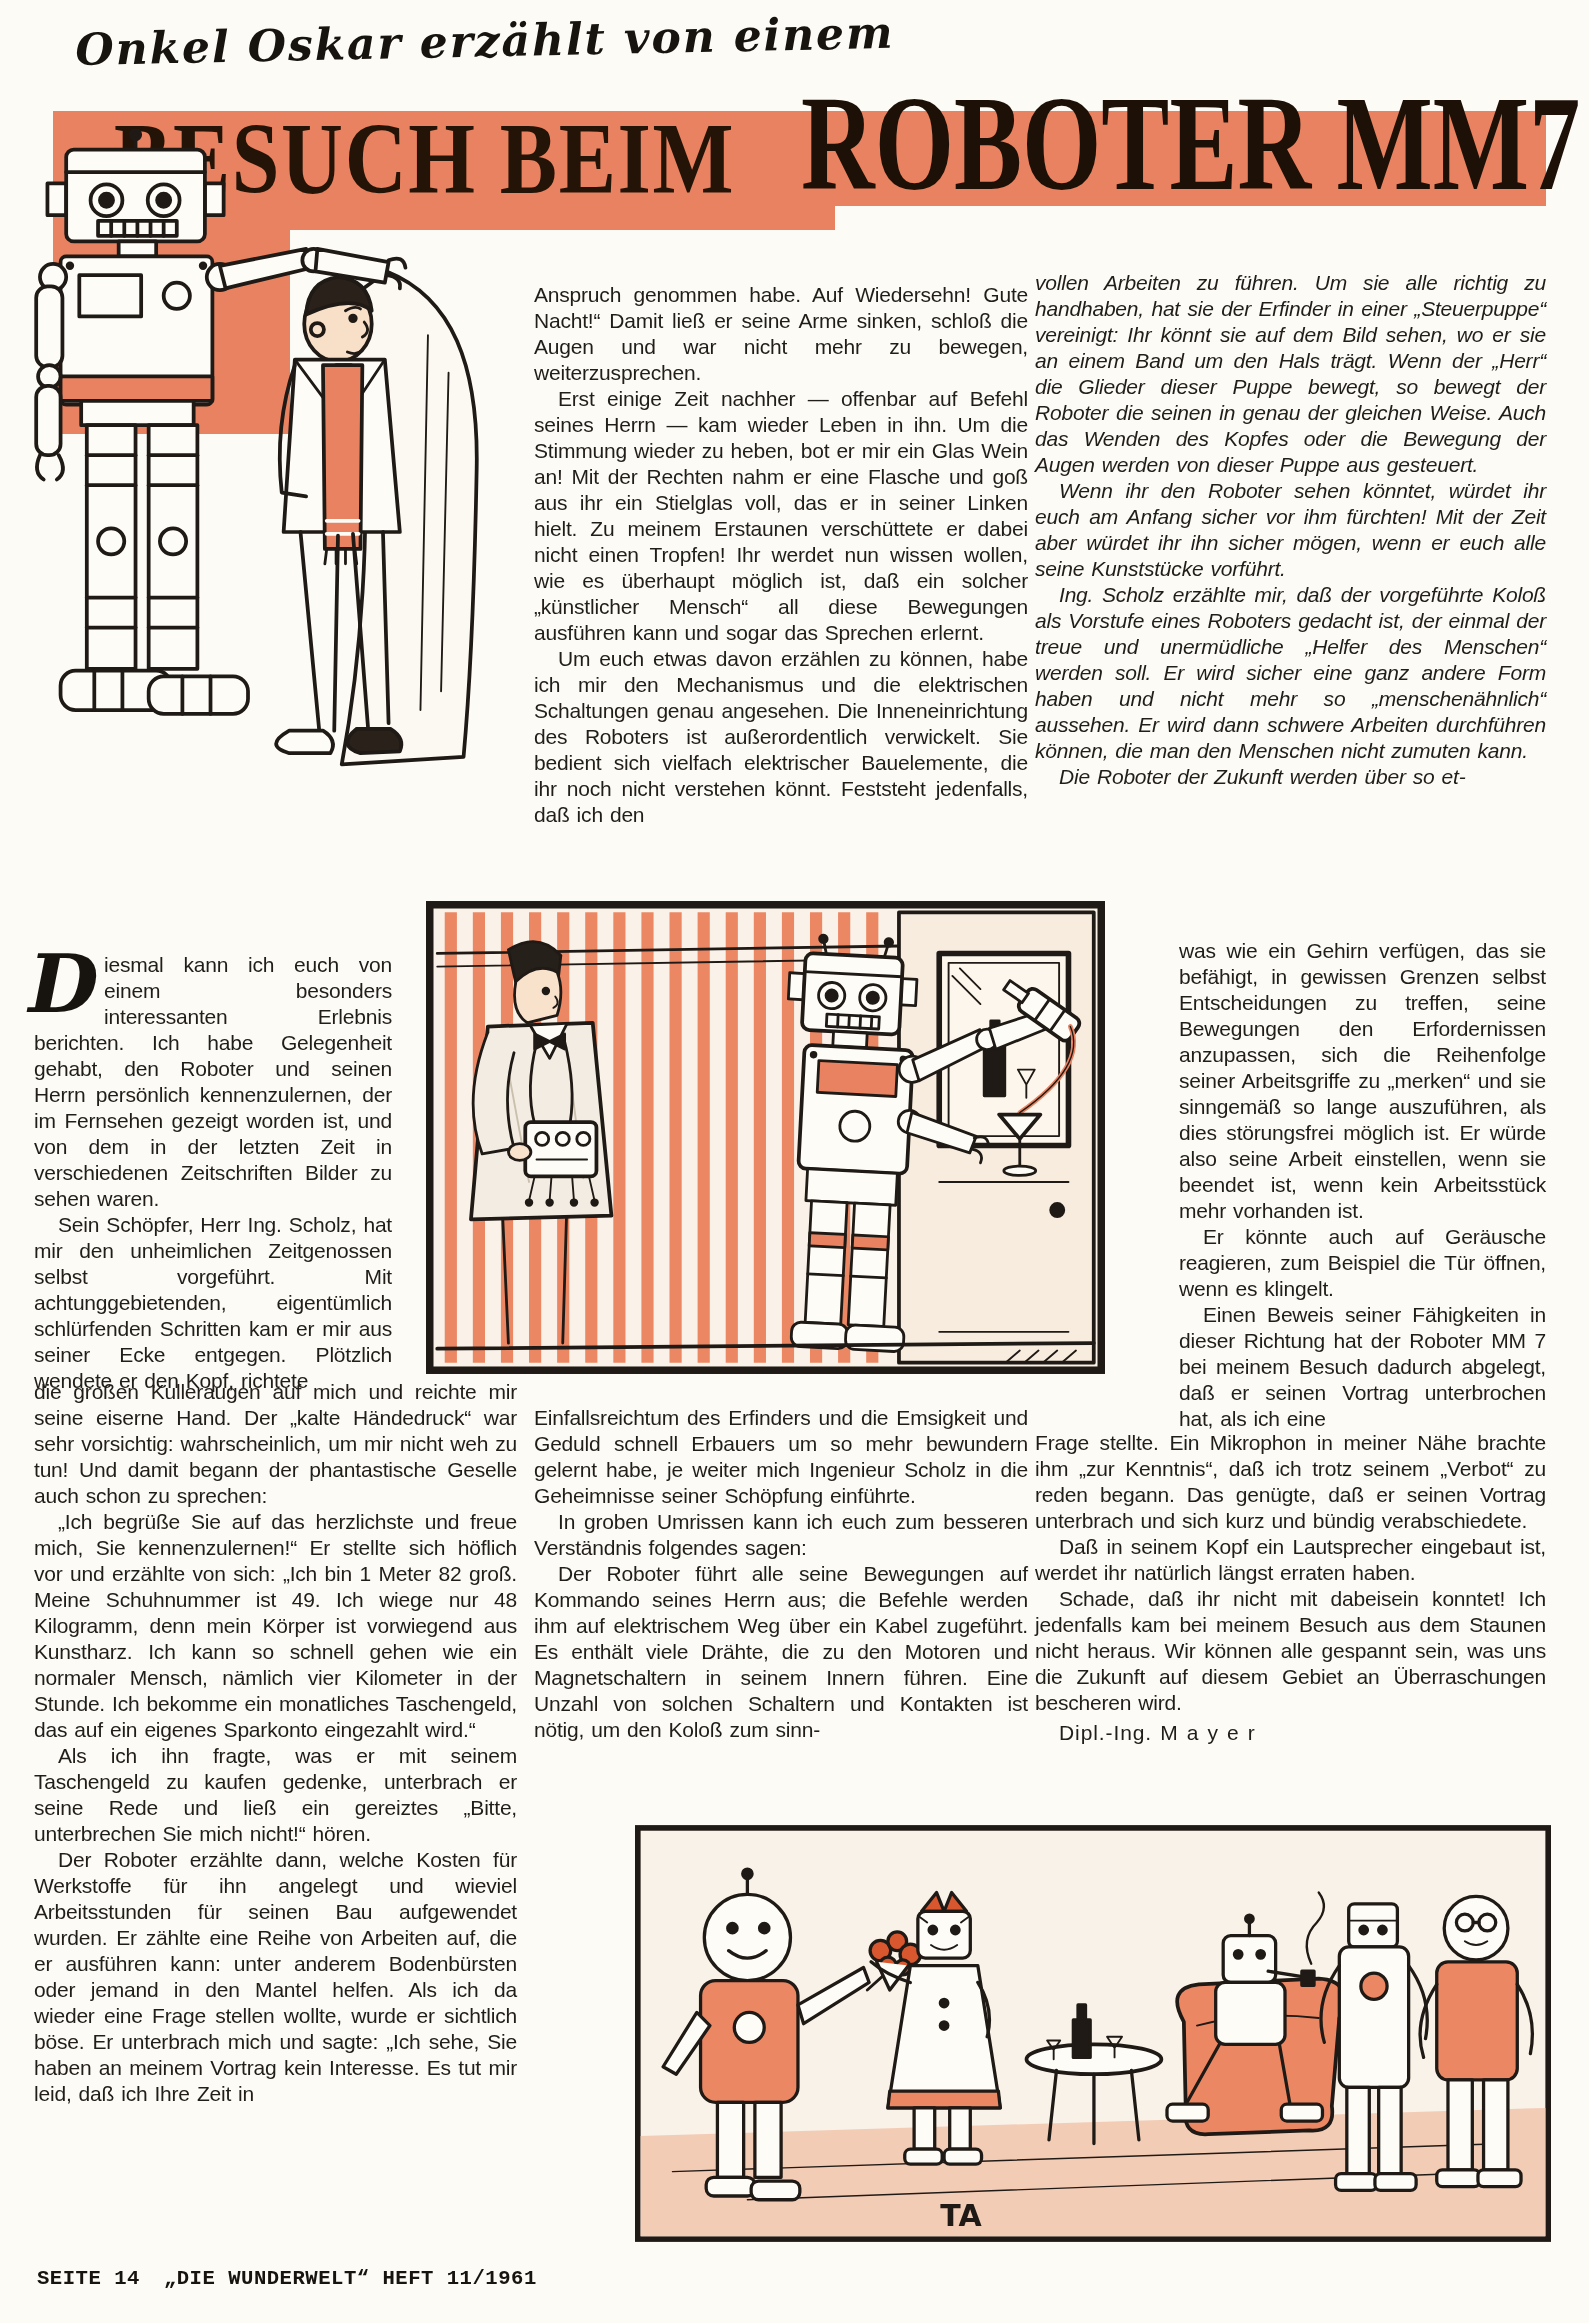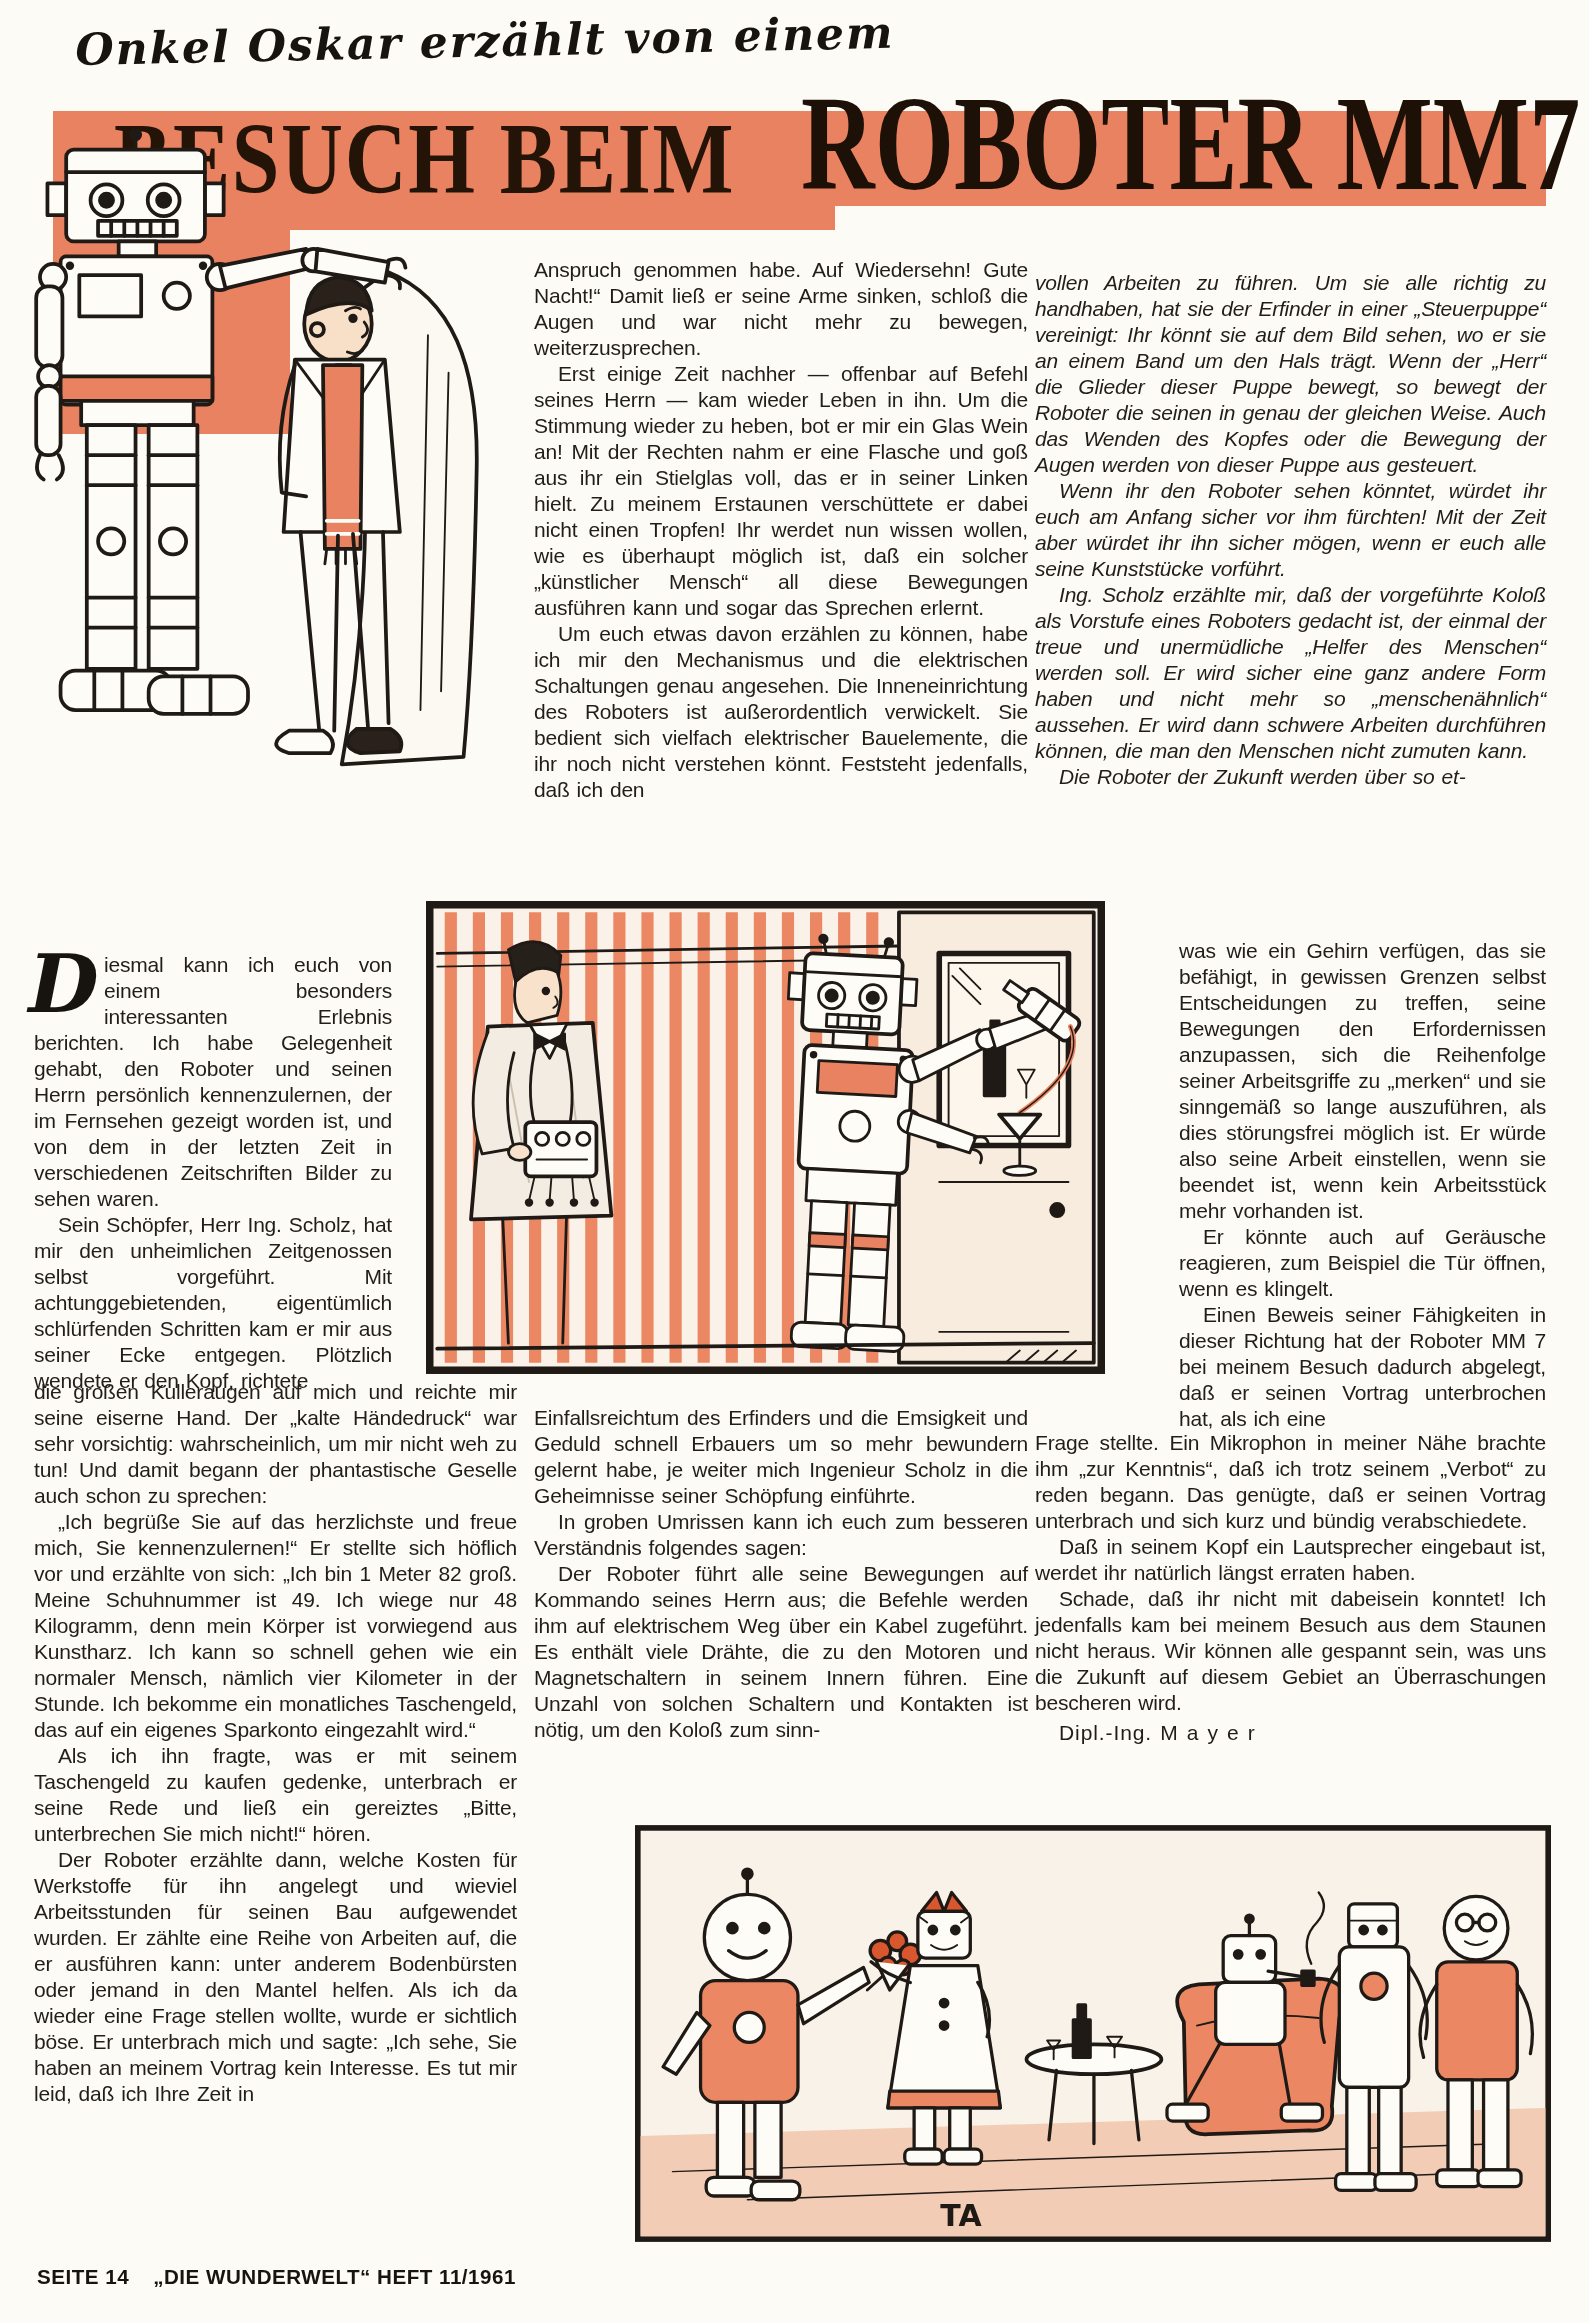--- a/index.html
+++ b/index.html
@@ -27,21 +27,21 @@
   .col p.lead{text-indent:0;}
   .initial{float:left;font-family:"DejaVu Serif",serif;font-style:italic;font-weight:700;
        font-size:81px;line-height:60px;margin:1.9px 5.6px 0 -5.6px;color:#17130f;}
   .byline{text-indent:0;padding-top:3.7px;padding-right:13px;
        letter-spacing:0.9px;font-weight:400;}
   
   .illo{position:absolute;}
   
   .footer{position:absolute;left:37px;top:2265px;font-size:20.6px;font-weight:700;
        letter-spacing:0.5px;color:#17130f;white-space:nowrap;}
-  .footer span{margin-right:24px;}
+  .footer span{margin-right:24px;font-family:Liberation Mono, monospace;}
 </style>
 </head>
 <body>
 
 <div id="page">
 
   <div class="band band-block"></div>
   <div class="band band-left"></div>
   <div class="band band-right"></div>
 
@@ -134,21 +134,21 @@
     <p>Sein Schöpfer, Herr Ing. Scholz, hat mir den unheimlichen Zeitgenossen selbst vorgeführt. Mit achtunggebietenden, eigentümlich schlürfenden Schritten kam er mir aus seiner Ecke entgegen. Plötzlich wendete er den Kopf, richtete</p>
   </div>
 
   <div class="col" style="left:34px;top:1379px;width:483px;">
     <p class="cont">die großen Kulleraugen auf mich und reichte mir seine eiserne Hand. Der „kalte Händedruck“ war sehr vorsichtig: wahrscheinlich, um mir nicht weh zu tun! Und damit begann der phantastische Geselle auch schon zu sprechen:</p>
     <p>„Ich begrüße Sie auf das herzlichste und freue mich, Sie kennenzulernen!“ Er stellte sich höflich vor und erzählte von sich: „Ich bin 1 Meter 82 groß. Meine Schuhnummer ist 49. Ich wiege nur 48 Kilogramm, denn mein Körper ist vorwiegend aus Kunstharz. Ich kann so schnell gehen wie ein normaler Mensch, nämlich vier Kilometer in der Stunde. Ich bekomme ein monatliches Taschengeld, das auf ein eigenes Sparkonto eingezahlt wird.“</p>
     <p>Als ich ihn fragte, was er mit seinem Taschengeld zu kaufen gedenke, unterbrach er seine Rede und ließ ein gereiztes „Bitte, unterbrechen Sie mich nicht!“ hören.</p>
     <p>Der Roboter erzählte dann, welche Kosten für Werkstoffe für ihn angelegt und wieviel Arbeitsstunden für seinen Bau aufgewendet wurden. Er zählte eine Reihe von Arbeiten auf, die er ausführen kann: unter anderem Bodenbürsten oder jemand in den Mantel helfen. Als ich da wieder eine Frage stellen wollte, wurde er sichtlich böse. Er unterbrach mich und sagte: „Ich sehe, Sie haben an meinem Vortrag kein Interesse. Es tut mir leid, daß ich Ihre Zeit in</p>
   </div>
 
-  <div class="col" style="left:534px;top:257px;width:494px;">
+  <div class="col" style="left:534px;top:282px;width:494px;">
     <p class="cont">Anspruch genommen habe. Auf Wiedersehn! Gute Nacht!“ Damit ließ er seine Arme sinken, schloß die Augen und war nicht mehr zu bewegen, weiterzusprechen.</p>
     <p>Erst einige Zeit nachher — offenbar auf Befehl seines Herrn — kam wieder Leben in ihn. Um die Stimmung wieder zu heben, bot er mir ein Glas Wein an! Mit der Rechten nahm er eine Flasche und goß aus ihr ein Stielglas voll, das er in seiner Linken hielt. Zu meinem Erstaunen verschüttete er dabei nicht einen Tropfen! Ihr werdet nun wissen wollen, wie es überhaupt möglich ist, daß ein solcher „künstlicher Mensch“ all diese Bewegungen ausführen kann und sogar das Sprechen erlernt.</p>
     <p>Um euch etwas davon erzählen zu können, habe ich mir den Mechanismus und die elektrischen Schaltungen genau angesehen. Die Inneneinrichtung des Roboters ist außerordentlich verwickelt. Sie bedient sich vielfach elektrischer Bauelemente, die ihr noch nicht verstehen könnt. Feststeht jedenfalls, daß ich den</p>
   </div>
 
   <div class="col" style="left:534px;top:1405px;width:494px;">
     <p class="cont">Einfallsreichtum des Erfinders und die Emsigkeit und Geduld schnell Erbauers um so mehr bewundern gelernt habe, je weiter mich Ingenieur Scholz in die Geheimnisse seiner Schöpfung einführte.</p>
     <p>In groben Umrissen kann ich euch zum besseren Verständnis folgendes sagen:</p>
     <p>Der Roboter führt alle seine Bewegungen auf Kommando seines Herrn aus; die Befehle werden ihm auf elektrischem Weg über ein Kabel zugeführt. Es enthält viele Drähte, die zu den Motoren und Magnetschaltern in seinem Innern führen. Eine Unzahl von solchen Schaltern und Kontakten ist nötig, um den Koloß zum sinn-</p>
   </div>

